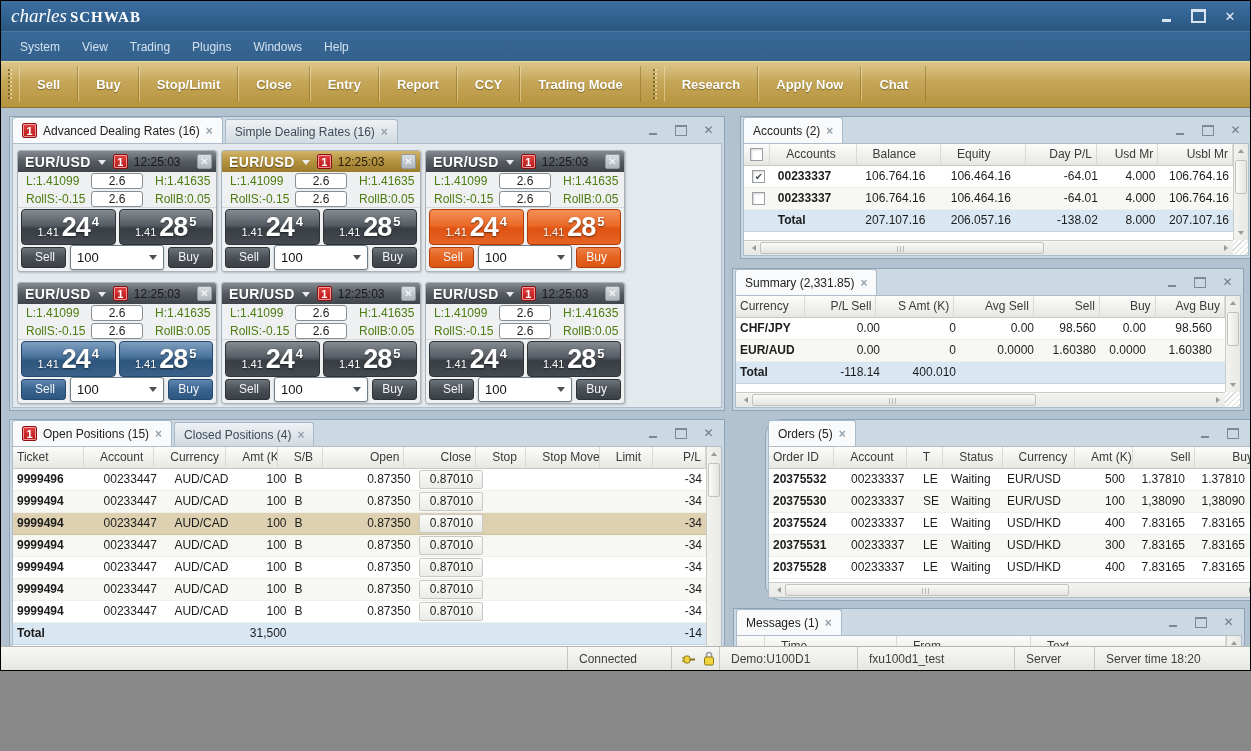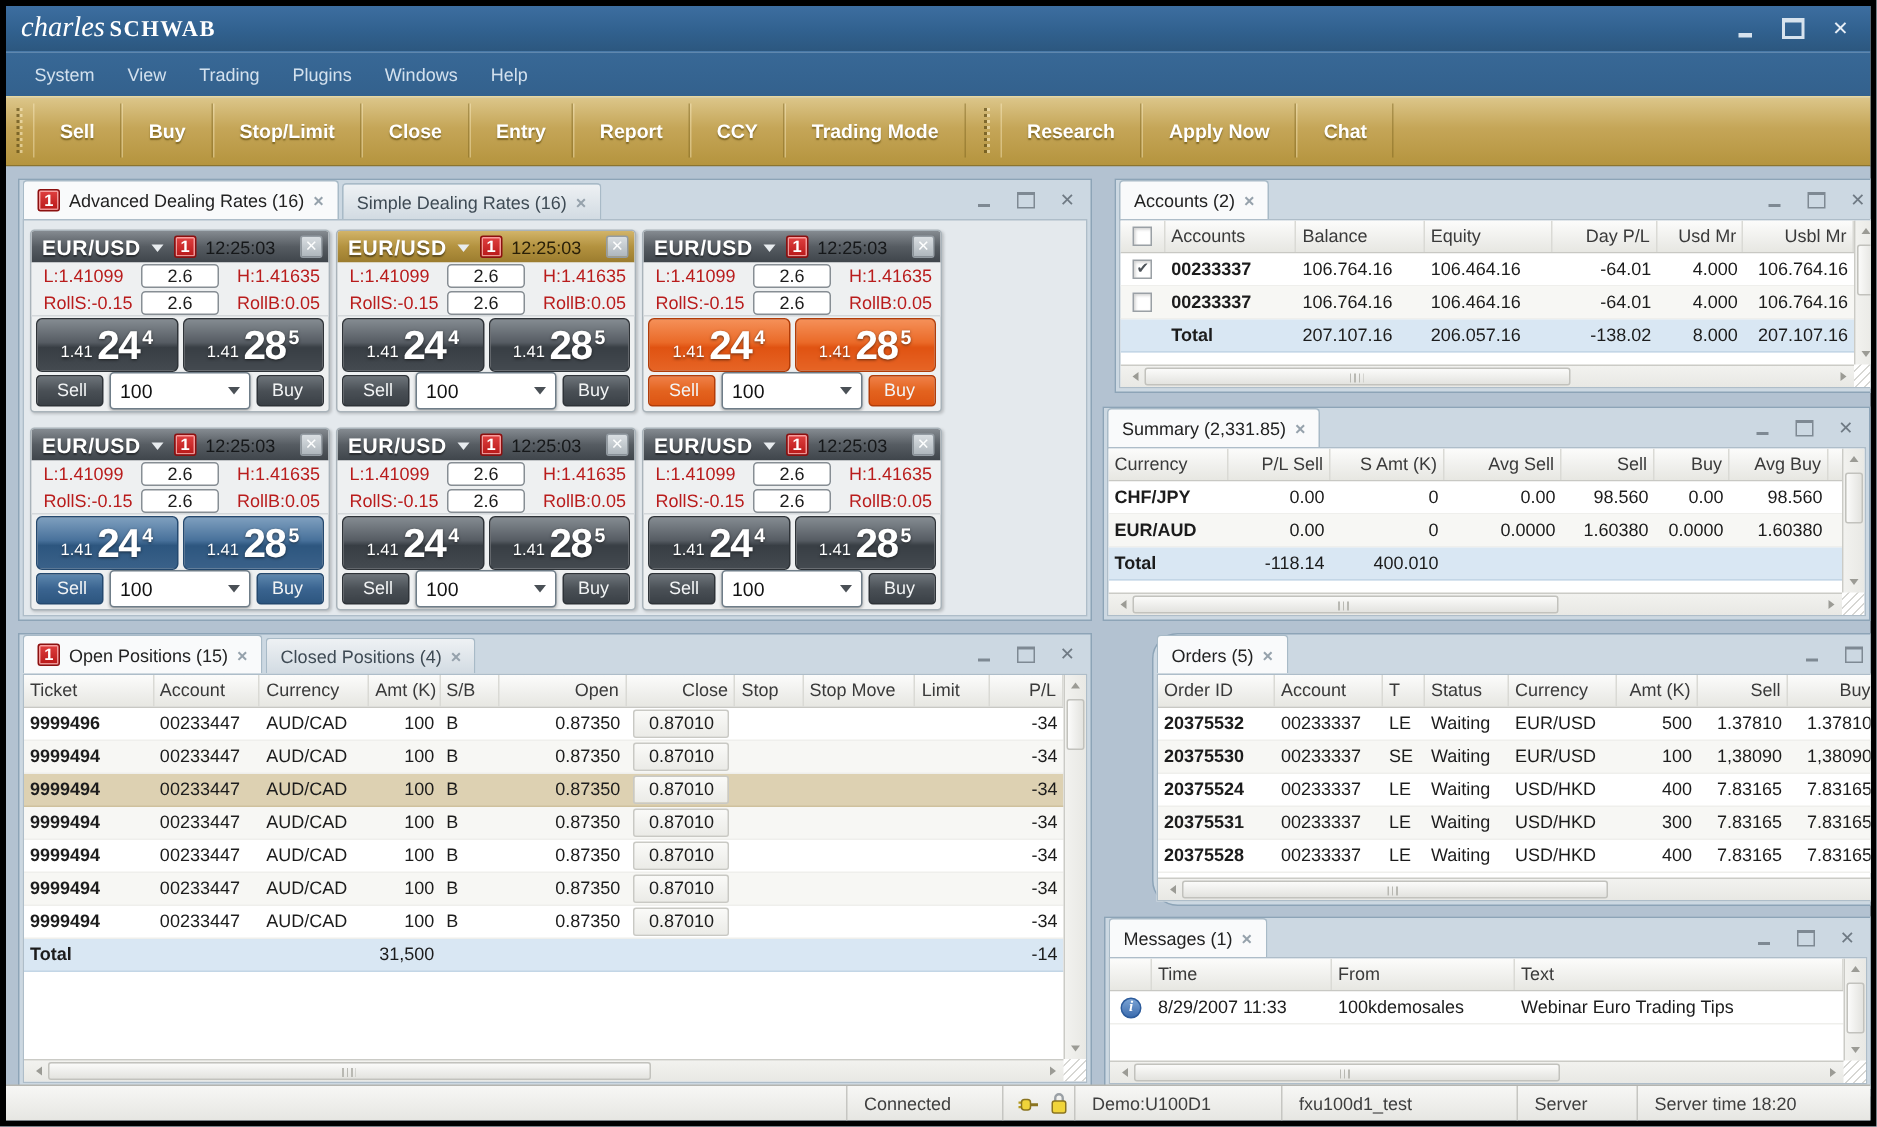--- a/index.html
+++ b/index.html
@@ -1,18 +1,18 @@
 <!DOCTYPE html>
 <html><head>
 <meta charset="utf-8">
 <style>
   * { box-sizing: border-box; margin: 0; padding: 0; }
   body { font-family: "Liberation Sans","DejaVu Sans",sans-serif; background:#888; }
-  .app { position:relative; width:1251px; height:751px; background:#b3c2d1; overflow:hidden;
-         border:4px solid #000000; font-size:12px; color:#1c1c1c; }
+  .app { position:relative; width:1251px; height:671px; background:#b3c2d1; overflow:hidden;
+         border:1px solid #000000; font-size:12px; color:#1c1c1c; }
 
   
   .titlebar { position:absolute; left:0; top:0; width:100%; height:30px;
               background:linear-gradient(180deg,#3d6ea0 0%,#31618f 55%,#2c577f 100%);
               display:flex; align-items:center; }
   .logo { margin-left:10px; color:#fff; display:flex; align-items:baseline; }
   .logo .script { font-family:"Liberation Serif","DejaVu Serif",serif; font-style:italic; font-size:19px; }
   .logo .caps   { font-family:"Liberation Serif","DejaVu Serif",serif; font-weight:bold; font-size:15px; letter-spacing:1px; margin-left:3px; }
   .win-controls { margin-left:auto; margin-right:12px; display:flex; gap:16px; }
   .win-btn { width:16px; height:16px; display:flex; align-items:center; justify-content:center; cursor:pointer; }
@@ -57,21 +57,21 @@
   .panel-controls { margin-left:auto; display:flex; align-items:center; gap:15px; padding-right:9px; height:26px; }
   .pc { width:13px; height:13px; display:flex; align-items:center; justify-content:center; cursor:pointer; }
   .pc-min::before { content:""; width:8px; height:2px; background:#7e8993; margin-top:7px; }
   .pc-max::before { content:""; width:10px; height:8px; border:1px solid #7e8993; border-top-width:2px; }
   .pc-close::before { content:"\2715"; color:#6f7a84; font-weight:bold; font-size:12px; }
   .panel-body { position:absolute; left:2px; right:2px; top:26px; bottom:2px; background:#fff; border:1px solid #aebdc9; overflow:hidden; }
 
   
   .thead { display:flex; height:22px; line-height:21px;
            background:linear-gradient(180deg,#fcfcfb 0%,#efefec 60%,#e7e7e2 100%);
-           border-bottom:1px solid #c8c8c3; color:#3a3a3a; }
+           border-bottom:1px solid #c8c8c3; color:#3a3a3a;gap:12px; }
   .thead > span { border-right:1px solid #dadad5; padding:0 4px; overflow:hidden; white-space:nowrap; }
   .trow { display:flex; height:22px; line-height:21px; border-bottom:1px solid #efefec; background:#fff; white-space:nowrap; }
   .trow.alt { background:#f7f7f4; }
   .trow > span { padding:0 4px; overflow:hidden; }
   .trow[data-state="selected"] { background:#ddd1b2; border-bottom-color:#cfc19d; }
   .trow.total { background:#d9e7f3; border-bottom:1px solid #c3d6e6; }
   .bold { font-weight:bold; }
   .r { text-align:right; }
 
   
@@ -127,21 +127,21 @@
   .tile-pair { color:#fff; font-weight:bold; font-size:14px; letter-spacing:.4px; text-shadow:0 1px 1px rgba(0,0,0,.45); }
   .tile-chev { width:0; height:0; border-left:4px solid transparent; border-right:4px solid transparent; border-top:5px solid #e8ecef; margin:2px 2px 0 2px; cursor:pointer; }
   .tile-time { color:#16181a; font-size:12px; margin-left:1px; }
   .tile[data-variant="gold"] .tile-time { color:#2a2008; }
   .tile-x { margin-left:auto; width:15px; height:15px; border-radius:2px; cursor:pointer;
             background:linear-gradient(180deg,#d9dee2,#aeb6bc); border:1px solid #949ca3;
             display:flex; align-items:center; justify-content:center; }
   .tile-x::before { content:"\2715"; color:#fcfdfd; font-size:10px; font-weight:bold; }
   .tile-info { height:36px; display:grid; grid-template-columns:1fr 52px 1fr; grid-template-rows:18px 18px;
                align-items:center; background:#eef0f1; border-bottom:1px solid #d4d8db; }
-  .ti-label { padding-left:8px; font-size:12px; color:#b91c1c; white-space:nowrap; }
+  .ti-label { padding-left:8px; font-size:12px; color:#4d7c0f; white-space:nowrap; }
   .ti-right { padding-left:12px; }
   .pts-box { height:16px; line-height:14px; text-align:center; background:#fff; border:1px solid #878e94; border-radius:3px; font-size:12px; }
   .tile-prices { height:38px; display:flex; gap:3px; padding:1px 3px; }
   .price-btn { flex:1; border-radius:4px; border:1px solid #2e3338; cursor:pointer;
                background:linear-gradient(180deg,#848b91 0%,#565c63 45%,#383e44 55%,#444a50 100%);
                display:flex; align-items:center; justify-content:center; color:#fff; text-shadow:0 1px 2px rgba(0,0,0,.55); }
   .tile[data-variant="blue"] .price-btn { border-color:#24496f; background:linear-gradient(180deg,#7e9fbe 0%,#48719b 45%,#2d567f 55%,#3a6189 100%); }
   .tile[data-variant="orange"] .price-btn { border-color:#b23c08; background:linear-gradient(180deg,#f59058 0%,#ea6a28 45%,#e05312 55%,#e66425 100%); }
   .pb-prefix { font-size:11px; margin:10px 3px 0 0; }
   .pb-big { font-size:27px; font-weight:bold; letter-spacing:-1px; }

